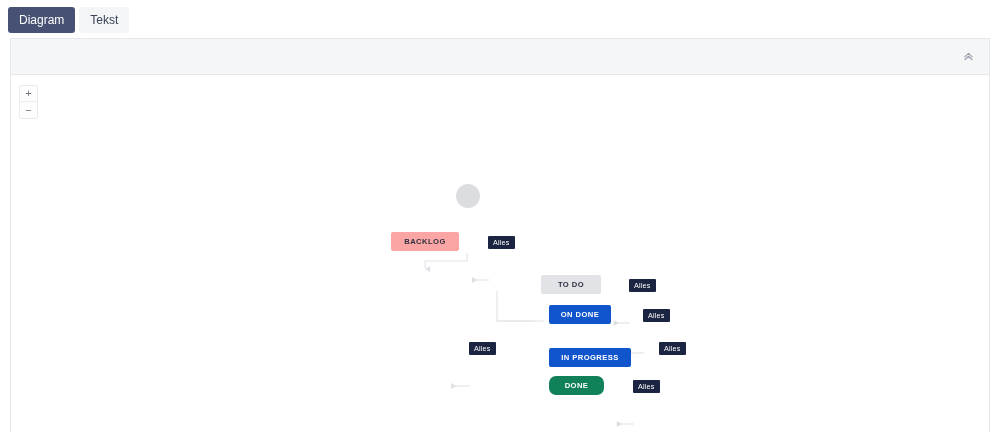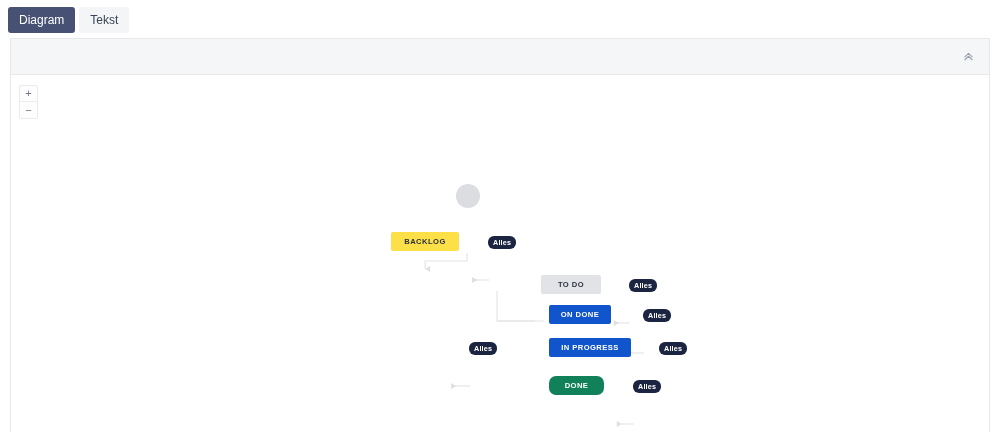--- a/index.html
+++ b/index.html
@@ -151,23 +151,23 @@
     position: absolute;
     border-radius: 50%;
     background: #dcdde1;
     cursor: pointer;
   }
   .badge {
     position: absolute;
     background: #1b2541;
     color: #ffffff;
     font-size: 7.2px;
-    font-weight: bold;
+    font-weight: normal;
     letter-spacing: 0.2px;
-    border-radius: 6px;
+    border-radius: 1px;
     padding: 3px 5px;
     line-height: 1;
     cursor: pointer;
     white-space: nowrap;
     font-family: "Liberation Sans", sans-serif;
   }
 </style>
 </head>
 <body>
 
@@ -221,24 +221,24 @@
       </g>
       <defs>
         <marker id="ah2" markerWidth="7" markerHeight="7" refX="3.5" refY="6" orient="auto" markerUnits="userSpaceOnUse">
           <path d="M0.6,6 L3.5,1.2 L6.4,6 Z" fill="#dcdee3" transform="rotate(180 3.5 3.5)"></path>
         </marker>
       </defs>
     </svg>
 
     <div class="node-start" style="left: 445px; top: 109px; width: 24px; height: 24px; background: rgb(220, 221, 225);"></div>
 
-    <div class="node-box" style="left: 380px; top: 157px; width: 68px; height: 19px; background: #fde047; color: rgb(44, 49, 64);">BACKLOG</div>
+    <div class="node-box" style="left: 380px; top: 157px; width: 68px; height: 19px; background: #fca5a5; color: rgb(44, 49, 64);">BACKLOG</div>
     <div class="node-box" style="left: 530px; top: 200px; width: 60px; height: 19px; background: rgb(226, 227, 231); color: rgb(44, 49, 64);">TO DO</div>
     <div class="node-box" style="left: 538px; top: 230px; width: 62px; height: 19px; background: rgb(17, 85, 204); color: rgb(255, 255, 255);">ON DONE</div>
-    <div class="node-box" style="left: 538px; top: 263px; width: 82px; height: 19px; background: rgb(17, 85, 204); color: rgb(255, 255, 255);">IN PROGRESS</div>
+    <div class="node-box" style="left: 538px; top: 273px; width: 82px; height: 19px; background: rgb(17, 85, 204); color: rgb(255, 255, 255);">IN PROGRESS</div>
     <div class="node-box" style="left: 538px; top: 301px; width: 55px; height: 19px; background: rgb(17, 129, 90); color: rgb(255, 255, 255); border-radius: 7px;">DONE</div>
 
     <div class="badge" style="left: 477px; top: 161px; background: rgb(27, 37, 65); color: rgb(255, 255, 255);">Alles</div>
     <div class="badge" style="left: 618px; top: 204px; background: rgb(27, 37, 65); color: rgb(255, 255, 255);">Alles</div>
     <div class="badge" style="left: 632px; top: 234px; background: rgb(27, 37, 65); color: rgb(255, 255, 255);">Alles</div>
     <div class="badge" style="left: 458px; top: 267px; background: rgb(27, 37, 65); color: rgb(255, 255, 255);">Alles</div>
     <div class="badge" style="left: 648px; top: 267px; background: rgb(27, 37, 65); color: rgb(255, 255, 255);">Alles</div>
     <div class="badge" style="left: 622px; top: 305px; background: rgb(27, 37, 65); color: rgb(255, 255, 255);">Alles</div>
 
   </div>

